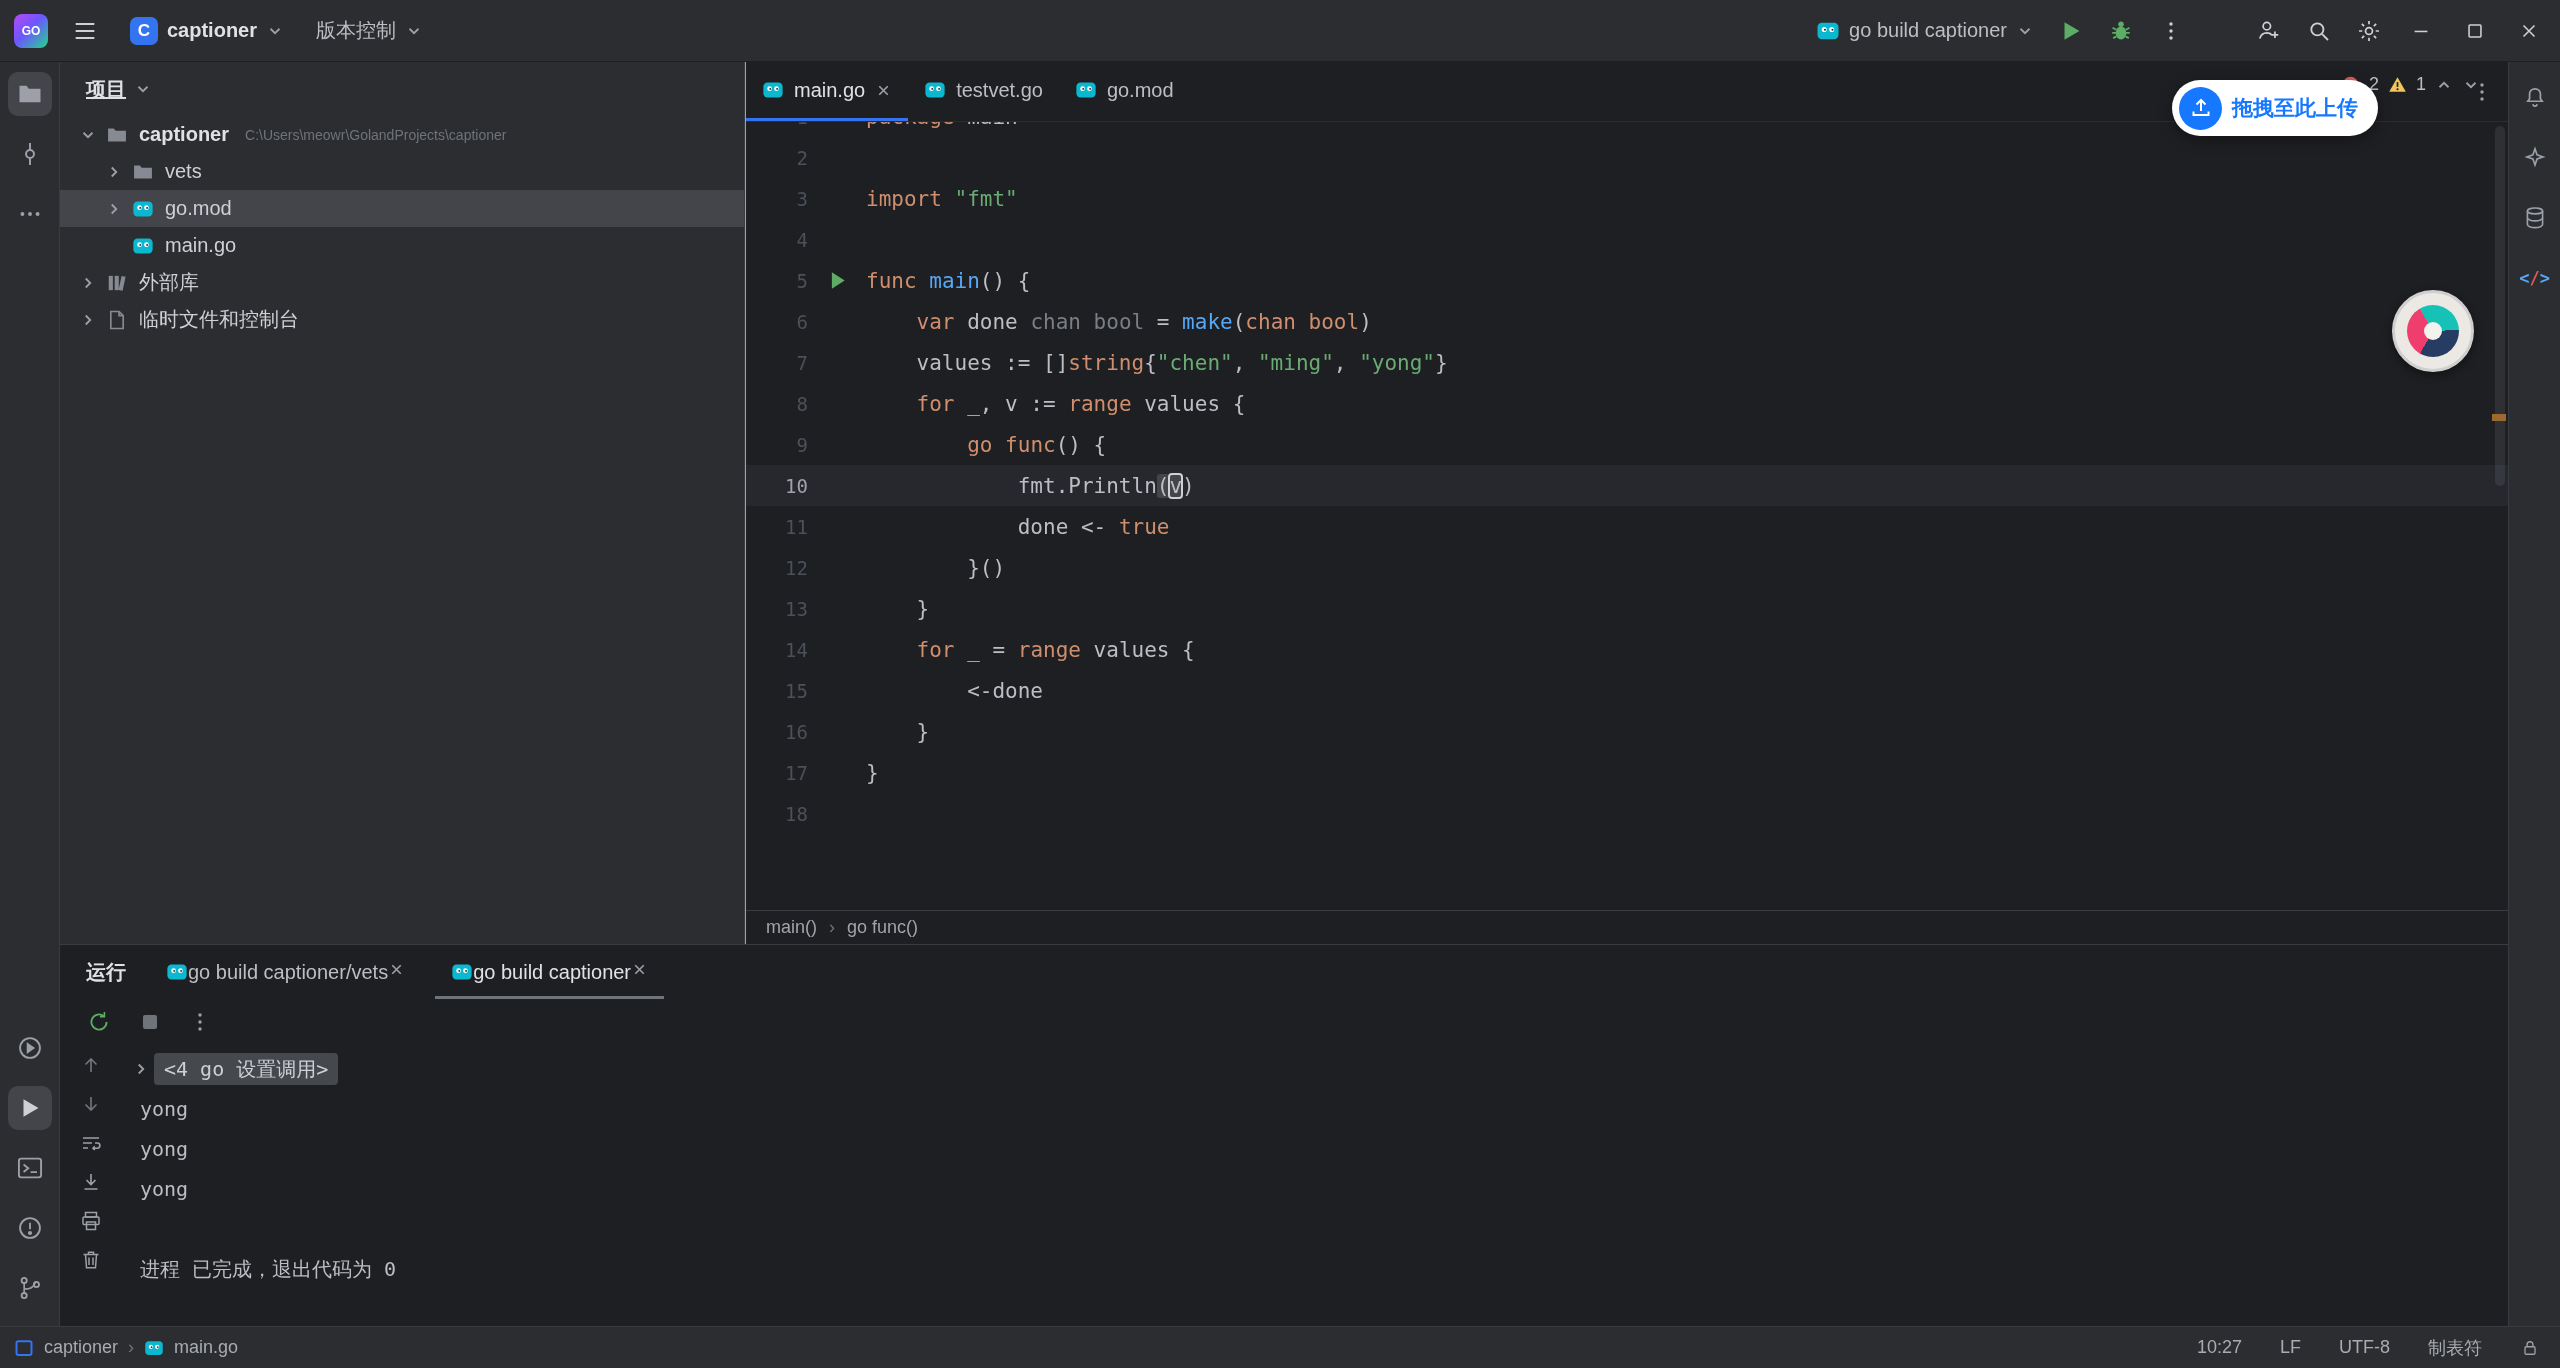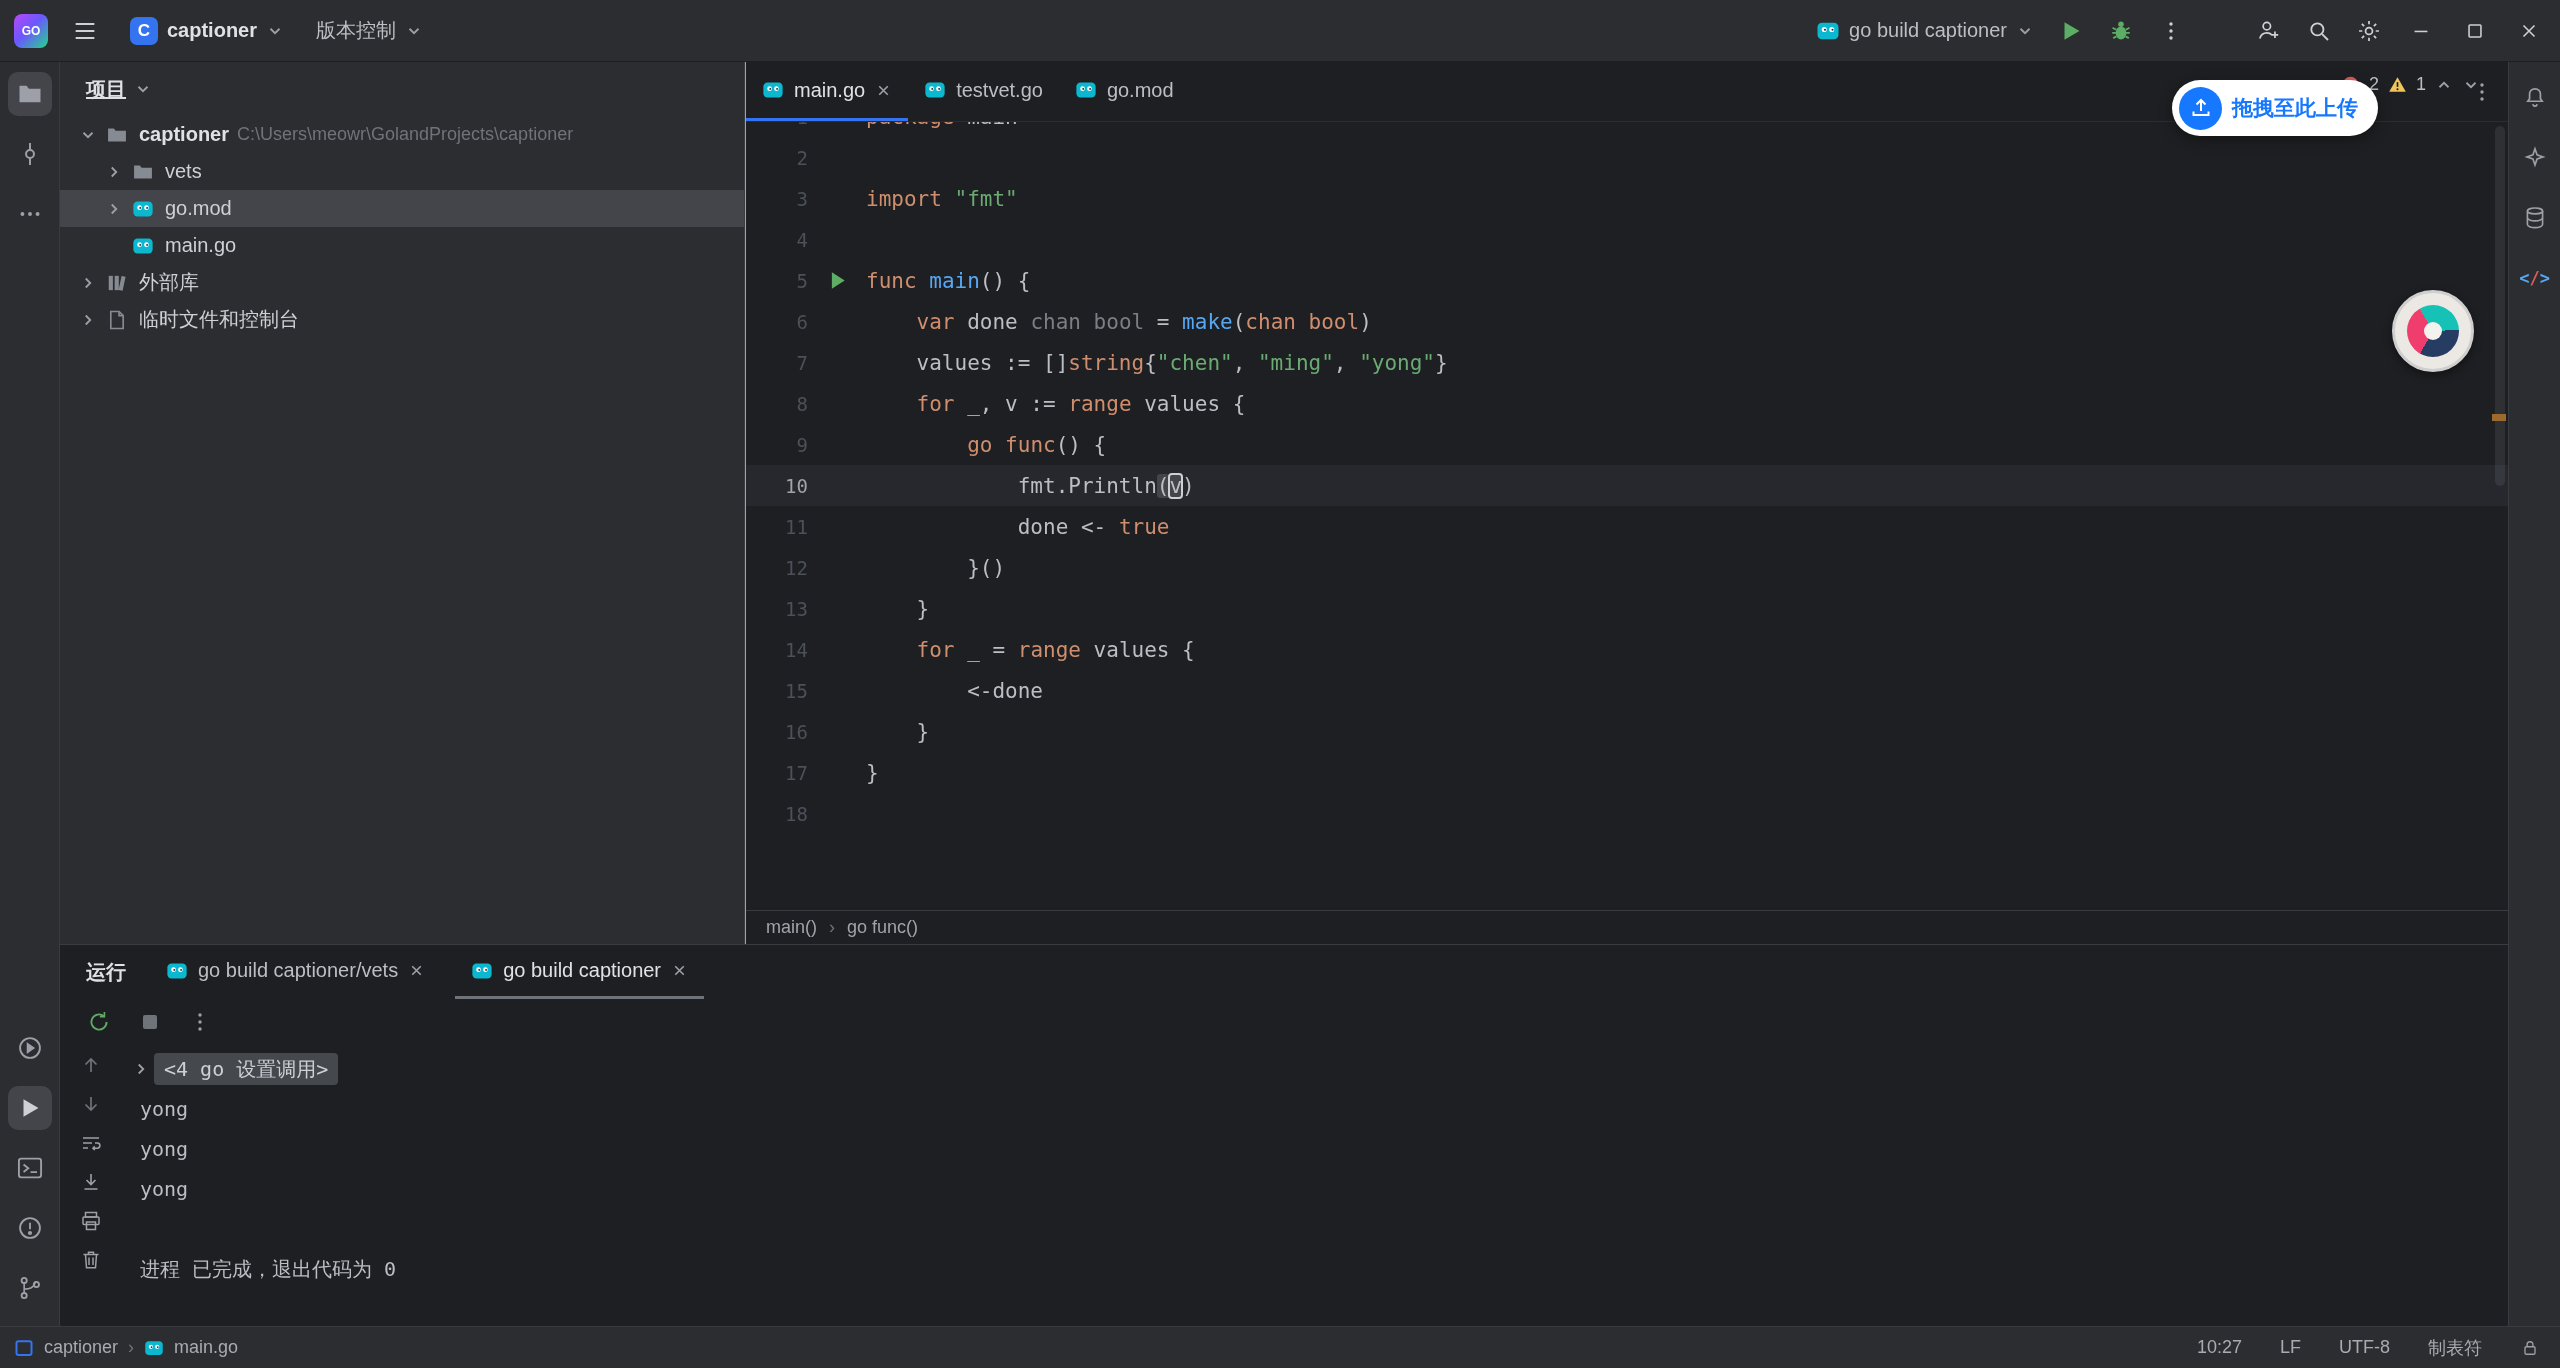--- a/index.html
+++ b/index.html
@@ -44,21 +44,21 @@
     background:#2b2d30; border-right:1px solid #393b40; overflow:hidden; }
   .pp-header { height:54px; display:flex; align-items:center; gap:8px; padding-left:26px;
     color:#dfe1e5; font-weight:600;text-decoration:underline; }
   .tree-row { height:37px; display:flex; align-items:center; white-space:nowrap; }
   .tree-row.selected { background:#43454a; }
   .tr-pad { flex:none; }
   .tr-chevron { width:28px; flex:none; display:flex; justify-content:center; }
   .tr-icon { width:30px; flex:none; display:flex; justify-content:center; }
   .tr-label { margin-left:7px; color:#ced0d6; }
   .tr-label.root { color:#dfe1e5; font-weight:600; }
-  .tr-path { margin-left:8px; color:#6f737a; font-size:18px; }
+  .tr-path { margin-left:16px; color:#6f737a; font-size:14px; }
 
   
   .editor { position:absolute; left:746px; top:62px; width:1762px; height:882px;
     background:#1e1f22; display:flex; flex-direction:column; }
   .tabbar { height:60px; flex:none; display:flex; align-items:stretch; border-bottom:1px solid #2b2d30; }
   .etab { display:flex; align-items:center; gap:10px; padding:0 16px; border-bottom:3px solid transparent; color:#bcbec4; }
   .etab.active { border-bottom-color:#3574f0; color:#dfe1e5; }
   .tabbar-more { margin-left:auto; align-self:center; margin-right:14px; }
   .code-wrap { flex:1; overflow:hidden; position:relative; }
   .code-scroll { margin-top:-26px; }
@@ -79,21 +79,21 @@
     font-size:18px; color:#bcbec4; }
   .scroll-thumb { position:absolute; top:64px; right:3px; width:10px; height:360px;
     background:rgba(166,170,180,.12); border-radius:5px; }
   .stripe-mark { position:absolute; top:352px; right:2px; width:14px; height:7px; background:#9c6a2f; }
 
   
   .run-panel { position:absolute; left:60px; top:944px; width:2448px; height:382px;
     background:#1e1f22; border-top:1px solid #393b40; display:flex; flex-direction:column; }
   .rp-header { height:54px; flex:none; display:flex; align-items:stretch; }
   .rp-title { display:flex; align-items:center; padding:0 10px 0 26px; color:#dfe1e5; font-weight:600; }
-  .rtab { display:flex; align-items:center; gap:10px; padding:0 16px; margin-left:14px;
+  .rtab { display:flex; padding:16px 16px; margin-left:14px;
     border-bottom:3px solid transparent; color:#bcbec4; }
   .rtab.active { border-bottom-color:#6f737a; color:#dfe1e5; }
   .rp-toolbar { height:46px; flex:none; display:flex; align-items:center; gap:26px; padding-left:26px; }
   .rp-body { flex:1; display:flex; min-height:0; }
   .rp-sidebar { width:62px; flex:none; display:flex; flex-direction:column; align-items:center;
     gap:15px; padding-top:8px; }
   .console { flex:1; padding:4px 0 0 18px; font-family:"DejaVu Sans Mono",monospace; font-size:20px; color:#bcbec4; }
   .console-row { height:40px; display:flex; align-items:center; white-space:pre; }
   .fold-chip { background:#45484d; color:#ced0d6; height:32px; display:flex; align-items:center;
     padding:0 10px; border-radius:4px; }

